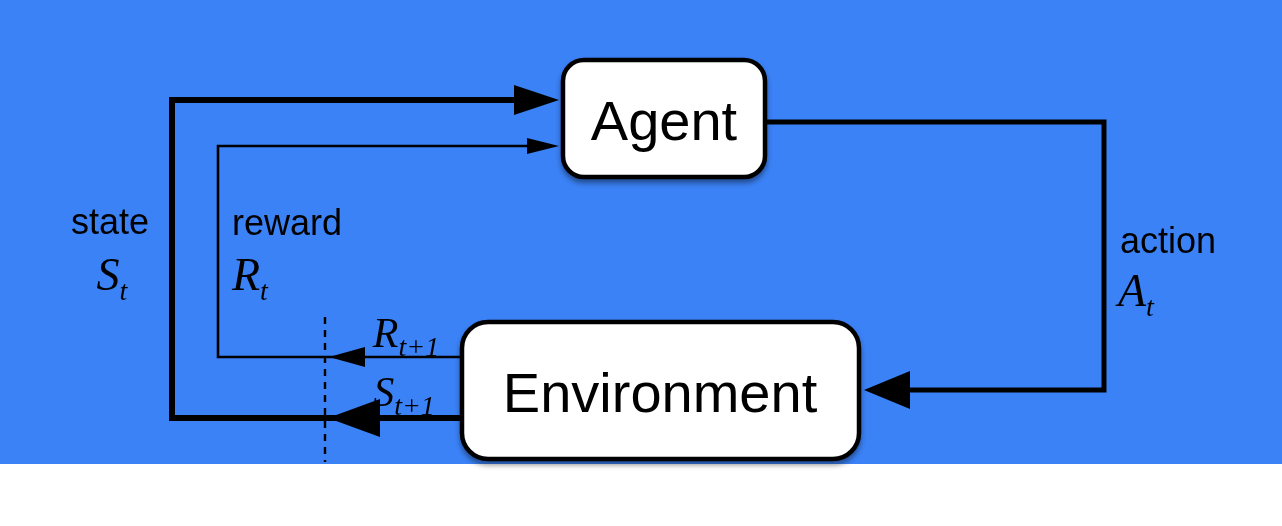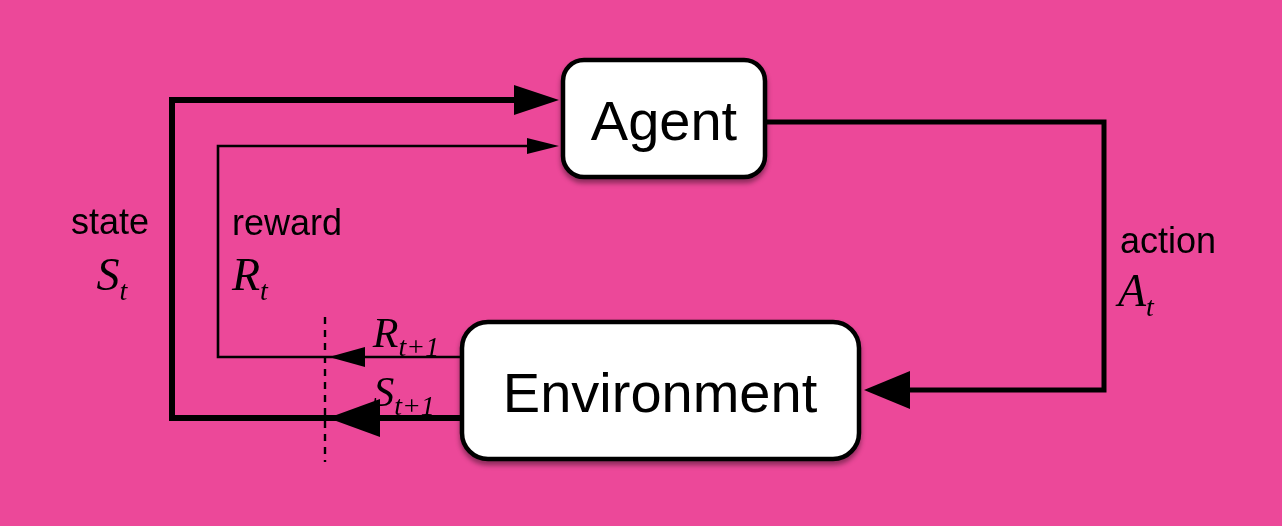--- a/index.html
+++ b/index.html
@@ -6,22 +6,22 @@
     margin: 0;
     padding: 0;
     background: #ffffff;
     width: 1282px;
     height: 526px;
     overflow: hidden;
   }
   .canvas {
     position: relative;
     width: 1282px;
-    height: 526px;
-    background: #ec4899;
+    height: 464px;
+    background: #3b82f6;
     font-family: "Liberation Sans", sans-serif;
   }
   svg { display: block; }
   .node-box {
     fill: #ffffff;
     stroke: #000000;
     stroke-width: 4.5;
     filter: drop-shadow(0px 4px 2.5px rgba(0,0,0,0.40));
   }
   .node-label {

